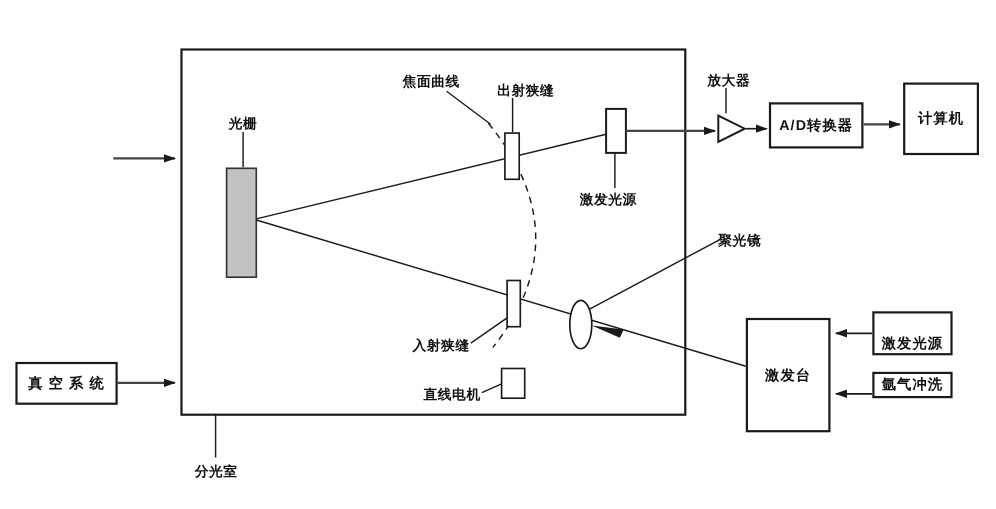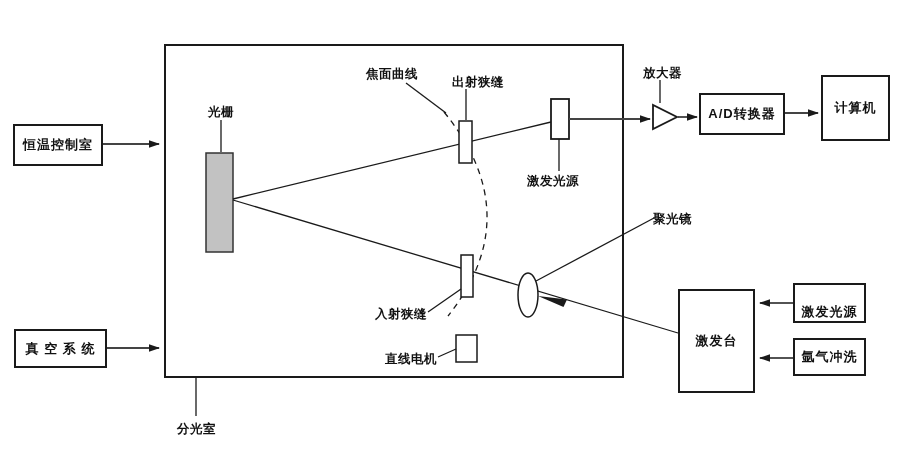--- a/index.html
+++ b/index.html
@@ -70,23 +70,20 @@
     <line x1="678" y1="117" x2="697" y2="117" stroke="#1a1a1a" stroke-width="1.5" marker-end="url(#arr)"></line>
 
     <line x1="785" y1="113" x2="818" y2="113" stroke="#444" stroke-width="2" marker-end="url(#arr)"></line>
 
     <line x1="793" y1="303" x2="760" y2="303" stroke="#1a1a1a" stroke-width="1.5" marker-end="url(#arr)"></line>
     <line x1="793" y1="358" x2="760" y2="358" stroke="#1a1a1a" stroke-width="1.5" marker-end="url(#arr)"></line>
 
     <line x1="196" y1="377" x2="196" y2="416" stroke="#1a1a1a" stroke-width="1.3"></line>
   </svg>
 
-  <div class="node" style="left:13px;top:124px;width:90px;height:42px;">
-    <span>恒温控制室</span>
-  </div>
 
   <div class="node" style="left:699px;top:93px;width:86px;height:42px;">
     <span>A/D转换器</span>
   </div>
 
   <div class="node" style="left:14px;top:329px;width:93px;height:39px;">
     <span>真 空 系 统</span>
   </div>
 
   <div class="node" style="left:821px;top:75px;width:69px;height:66px;">
@@ -94,21 +91,21 @@
   </div>
 
   <div class="node" style="left:678px;top:289px;width:77px;height:104px;">
     <span>激发台</span>
   </div>
 
   <div class="node" style="left:793px;top:283px;width:73px;height:40px;align-items:flex-end;">
     <span>激发光源</span>
   </div>
 
-  <div class="node" style="left:793px;top:338px;width:73px;height:38px;">
+  <div class="node" style="left:793px;top:338px;width:73px;height:24px;">
     <span>氩气冲洗</span>
   </div>
 
   <div class="lbl center" style="left:221px;top:104px;">光栅</div>
 
   <div class="lbl" style="left:366px;top:66px;">焦面曲线</div>
 
   <div class="lbl" style="left:452px;top:74px;">出射狭缝</div>
 
   <div class="lbl" style="left:527px;top:173px;">激发光源</div>

